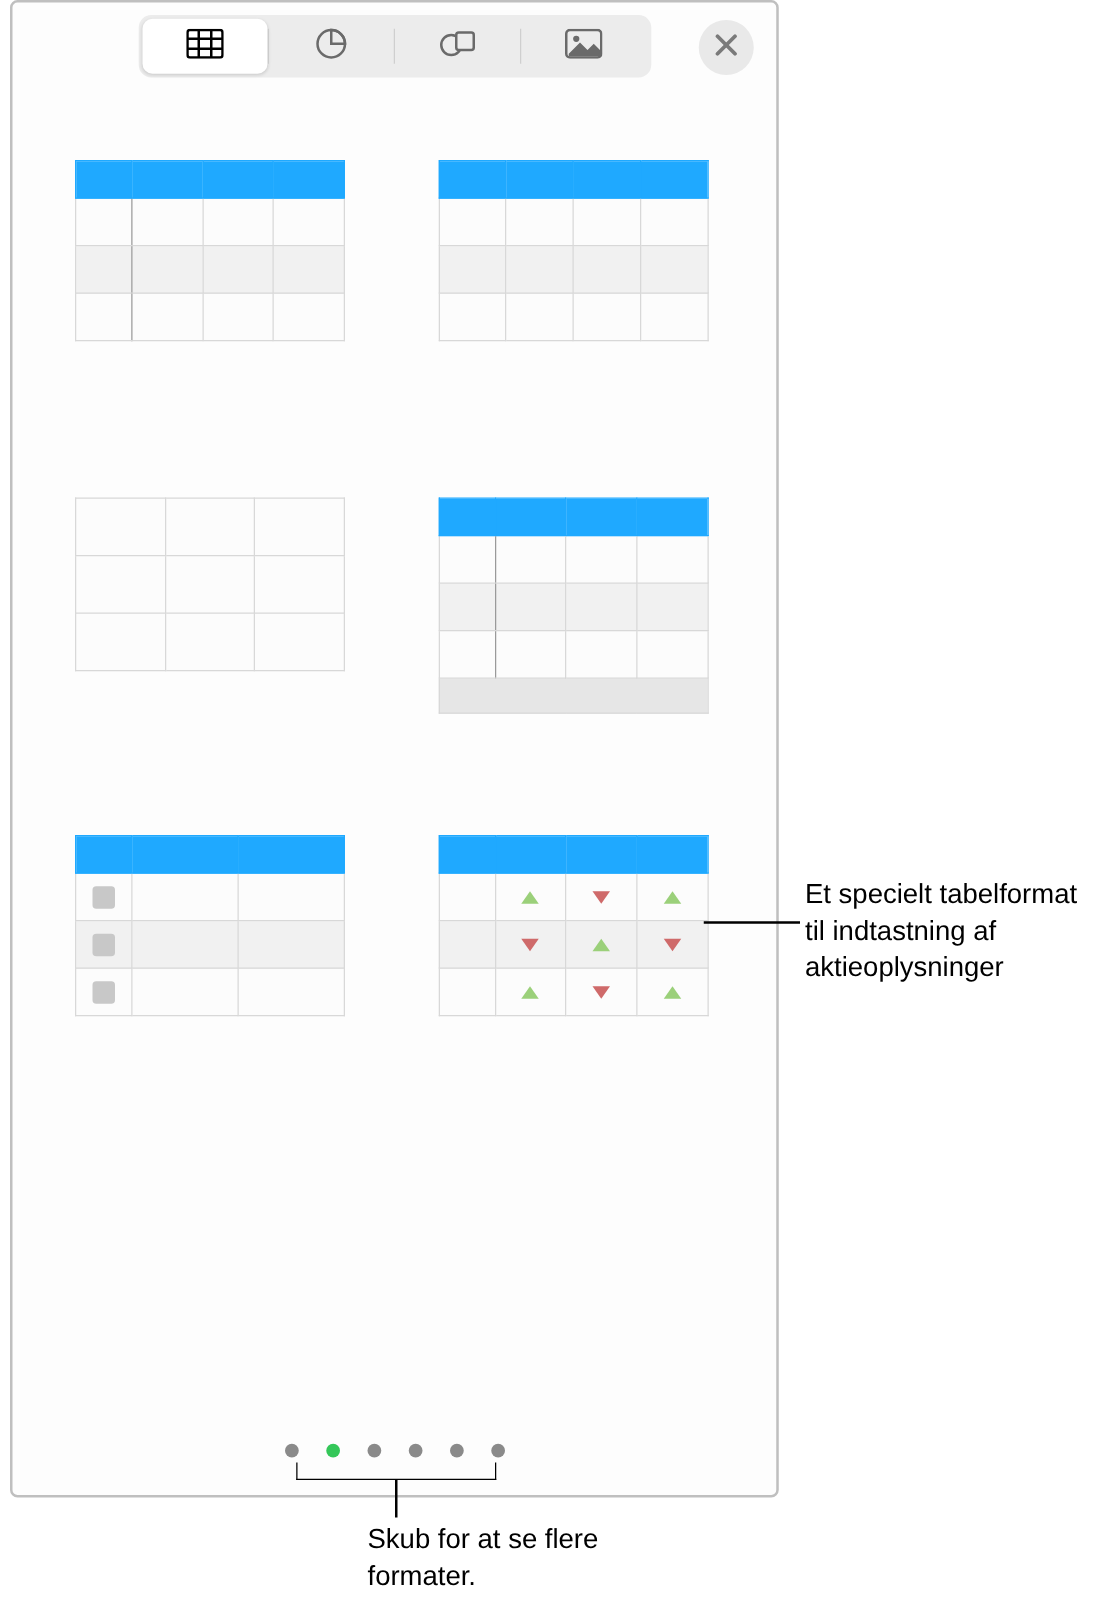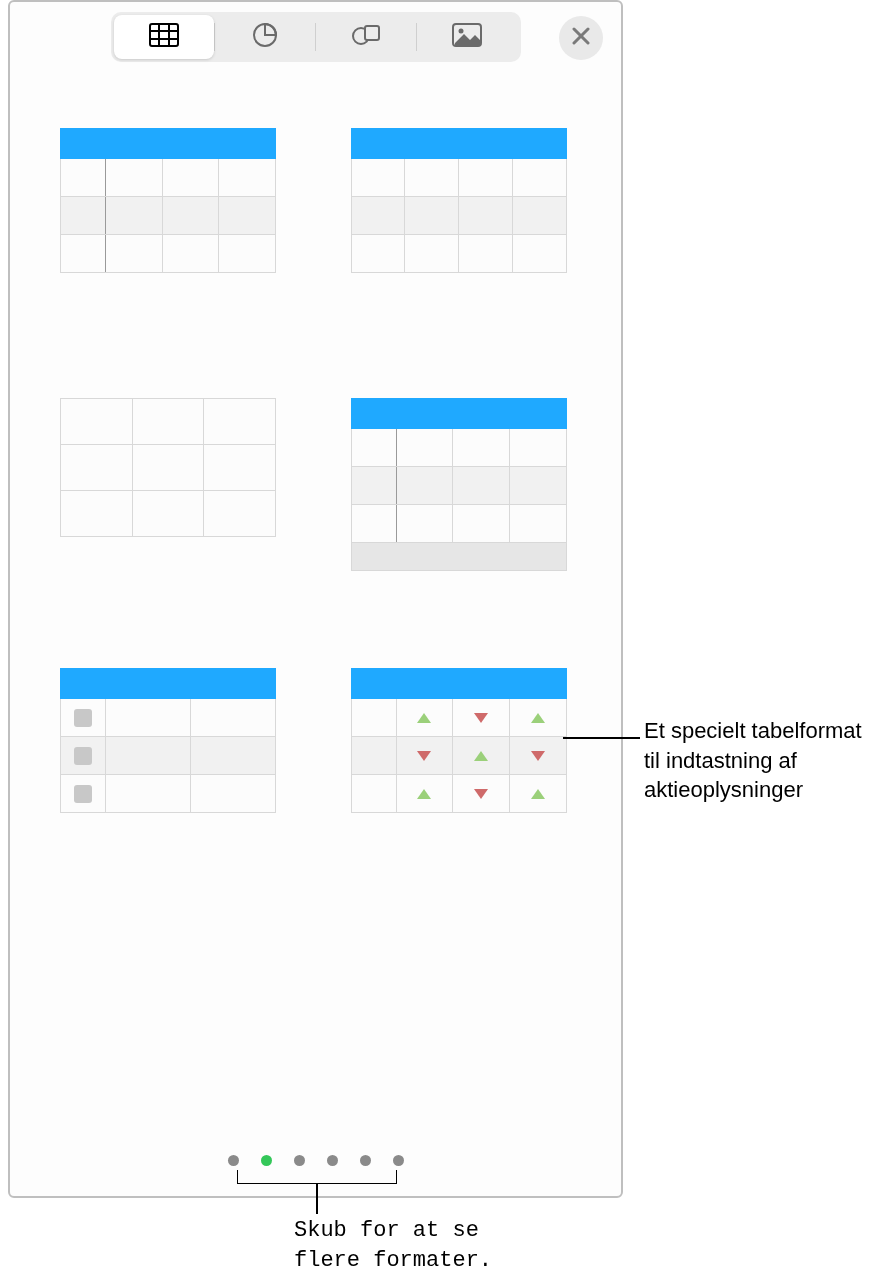--- a/index.html
+++ b/index.html
@@ -415,21 +415,21 @@
     <div class="dot active"></div>
     <div class="dot"></div>
     <div class="dot"></div>
     <div class="dot"></div>
     <div class="dot"></div>
   </div>
 
 </div>
 
 <div class="callout-line" style="left:563px; top:737px; width:77px; height:1.5px;"></div>
-<div class="callout" style="left:644px; top:700px; width:235px;margin-top:16px;">
+<div class="callout" style="left:644px; top:700px; width:235px;">
   <span>Et specielt tabelformat til indtastning af aktieoplysninger</span>
 </div>
 
 <div class="bracket" style="left:237px; top:1170px; width:160px; height:14px;"></div>
 <div class="callout-line" style="left:316px; top:1184px; width:1.5px; height:30px;"></div>
-<div class="callout" style="left:294px; top:1216px; width:260px;font-family:Liberation Mono, monospace;">
+<div class="callout" style="left:294px; top:1216px; width:260px;">
   <span>Skub for at se flere formater.</span>
 </div>
 
 </body></html>

